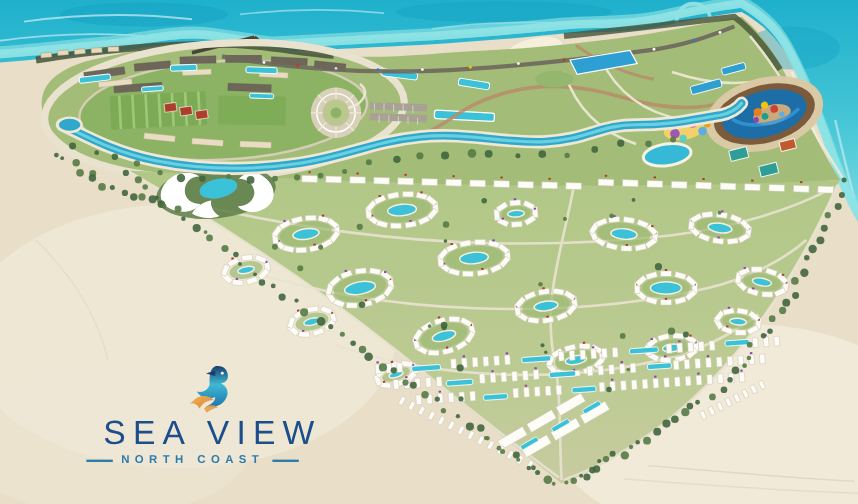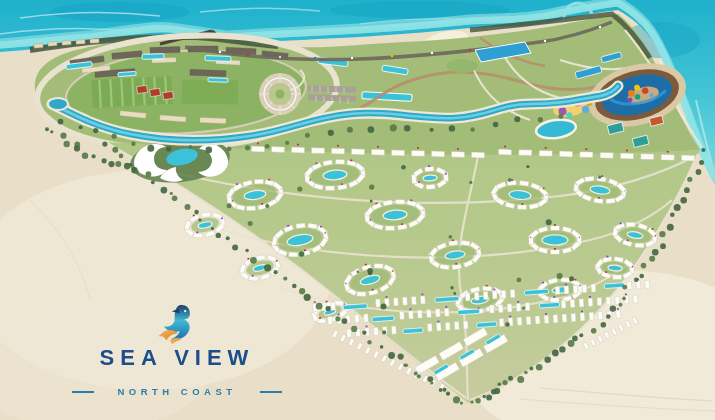--- a/index.html
+++ b/index.html
@@ -2,22 +2,22 @@
 <html style="--sea: #29b7d1; --sea-deep: #13a2c2; --sea-light: #8fe3e4; --beach: #f4ecd6; --sand: #e9dfc9; --sand-light: #f2ecdc; --dev-green: #a3bd79; --residential-green: #b7cc8e; --lawn: #7dab55; --pool: #3cc2d8; --canal: #2fa8cc; --canal-light: #6fd4e2; --waterpark-water: #1d6ea6; --waterpark-deck: #7c5a3c; --building: #fdfcf7; --building-stroke: #c9c2b0; --tree: #41663f; --tree-light: #567a46; --road: #e9e3d1; --road-dark: #6e675c; --court-red: #ad3f2a; --court-teal: #2e9e96; --court-orange: #c05a2e; --track-tan: #b98d6a; --tag-red: #b03a2e; --tag-purple: #8e44ad; --brand-navy: #1c4e8c; --brand-teal: #2d7cab; --wave-orange: #e8a34c;"><head>
 <meta charset="utf-8">
 <style>
   html,body{margin:0;padding:0;}
   body{width:715px;height:420px;overflow:hidden;font-family:"Liberation Sans",sans-serif;background:#e9dfca;}
   #stage{position:relative;width:715px;height:420px;}
   #map{position:absolute;left:0;top:0;}
   
   #logo{position:absolute;left:72px;top:304px;width:210px;text-align:center;user-select:none;}
   #logo .icon{display:block;margin:0 auto 2px auto;}
-  #brand{font-weight:bold;font-size:22px;letter-spacing:6px;color:var(--brand-navy);line-height:1.05;white-space:nowrap;}
-  #tagline-row{display:flex;align-items:center;justify-content:space-between;margin-top:17px;}
+  #brand{font-weight:normal;font-size:28px;letter-spacing:6px;color:var(--brand-navy);line-height:1.05;white-space:nowrap;}
+  #tagline-row{display:flex;align-items:center;justify-content:flex-start;margin-top:3px;}
   #tagline-row .rule{height:2px;width:22px;background:var(--brand-teal);}
   #tagline{font-weight:bold;font-size:9.5px;letter-spacing:4.5px;color:var(--brand-teal);margin:0 7px;white-space:nowrap;}
 </style>
 </head>
 <body>
 
 <div id="stage">
 <svg id="map" width="715" height="420" viewBox="0 0 715 420">
   <defs>
     <linearGradient id="gSea" x1="0" y1="0" x2="0" y2="1">

